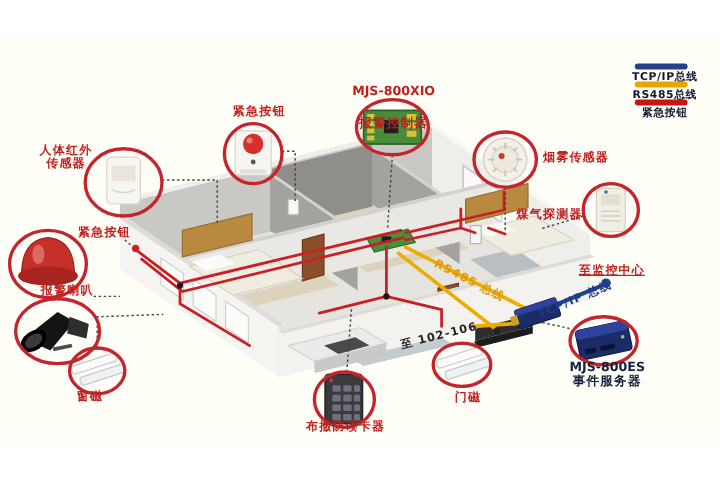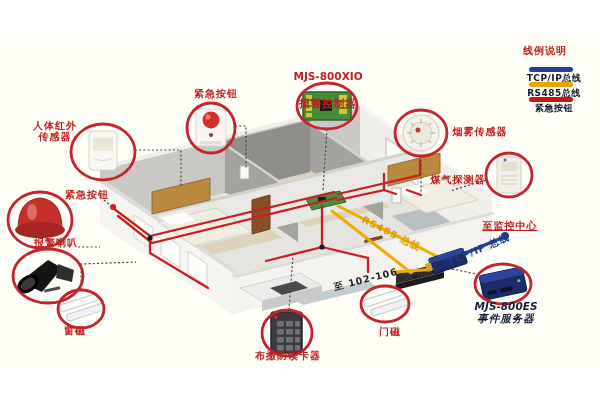--- a/index.html
+++ b/index.html
@@ -3,21 +3,21 @@
 <meta charset="utf-8">
 <style>
   html,body{margin:0;padding:0;background:#fff;}
   .stage{position:relative;width:600px;height:400px;background:#ffffff;overflow:hidden;
          font-family:"DejaVu Sans",sans-serif;}
   .photo{position:absolute;left:0;top:33px;width:600px;height:336px;background:#fffef7;}
   svg{position:absolute;left:0;top:0;}
   .label{position:absolute;font-weight:bold;white-space:nowrap;transform:translateX(-50%);
          letter-spacing:1px;line-height:1;}
   .red{color:#c1201f;}
-  .dark{color:#15203c;font-style:italic;}
+  .dark{color:#15203c;}
   .s10{font-size:10px;}
   .s11{font-size:10.5px;}
   .rot{transform:translate(-50%,-50%);}
   .legend{position:absolute;left:503px;top:44px;width:96px;}
   .legend-title{font-size:10px;font-weight:bold;color:#c1201f;margin-left:20px;letter-spacing:1px;}
   .legend-row{display:flex;align-items:center;margin-top:9px;height:6px;flex-direction:column;}
   .swatch{display:inline-block;width:44px;height:4.5px;border-radius:2.5px;flex:0 0 auto;}
   .legend-label{font-size:9px;font-weight:bold;color:#10182e;margin-left:6px;letter-spacing:0.5px;}
   .wire-label{position:absolute;font-weight:bold;font-size:9.5px;white-space:nowrap;letter-spacing:1px;}
   .yellow{color:#e09a00;}
@@ -285,21 +285,20 @@
   <div class="label dark s11" style="left:506px;top:301px;letter-spacing:0;">MJS-800ES</div>
   <div class="label dark s11" style="left:506px;top:313px;">事件服务器</div>
 
   <div class="label red s10" style="left:510px;top:221px;text-decoration:underline;">至监控中心</div>
 
   <div class="wire-label yellow rot" style="left:391px;top:234px;transform:translate(-50%,-50%) rotate(27deg);">RS485 总线</div>
   <div class="wire-label blue rot" style="left:479px;top:250px;transform:translate(-50%,-50%) rotate(-23deg);">TCP/IP 总线</div>
   <div class="wire-label rot" style="left:366px;top:280px;color:#222;transform:translate(-50%,-50%) rotate(-14deg);">至 102-106</div>
 
   <div class="legend">
-    <div class="legend-title">线例说明</div>
     <div class="legend-row">
       <span class="swatch" style="background-color: rgb(36, 64, 143);"></span>
       <span class="legend-label">TCP/IP总线</span>
     </div>
     <div class="legend-row">
       <span class="swatch" style="background-color: rgb(232, 164, 0);"></span>
       <span class="legend-label">RS485总线</span>
     </div>
     <div class="legend-row">
       <span class="swatch" style="background-color: rgb(204, 20, 20);"></span>

